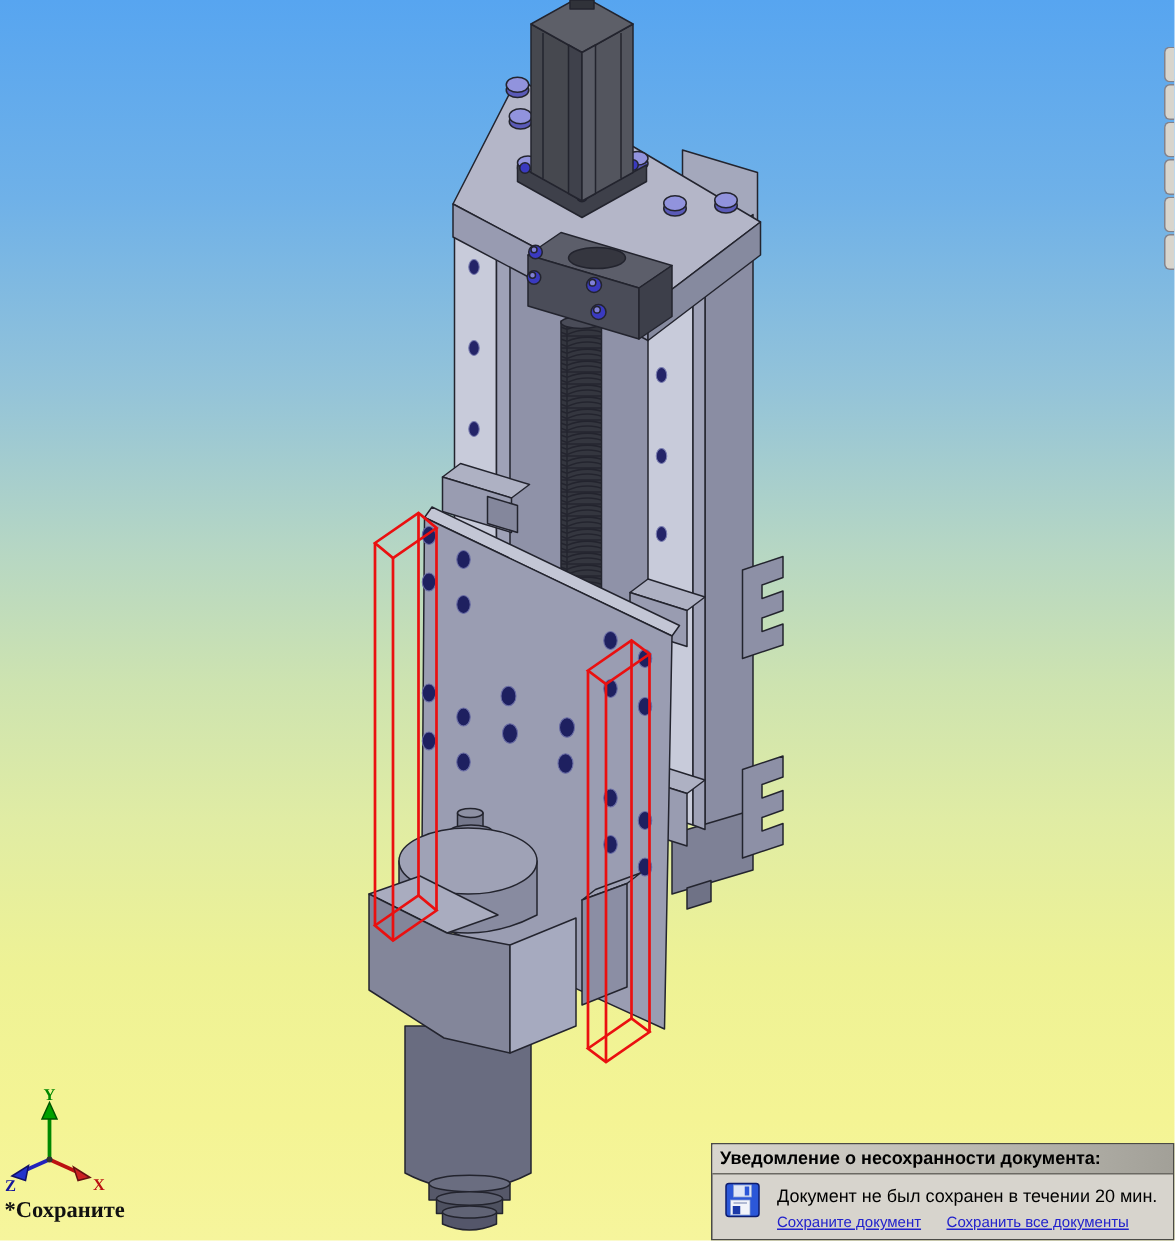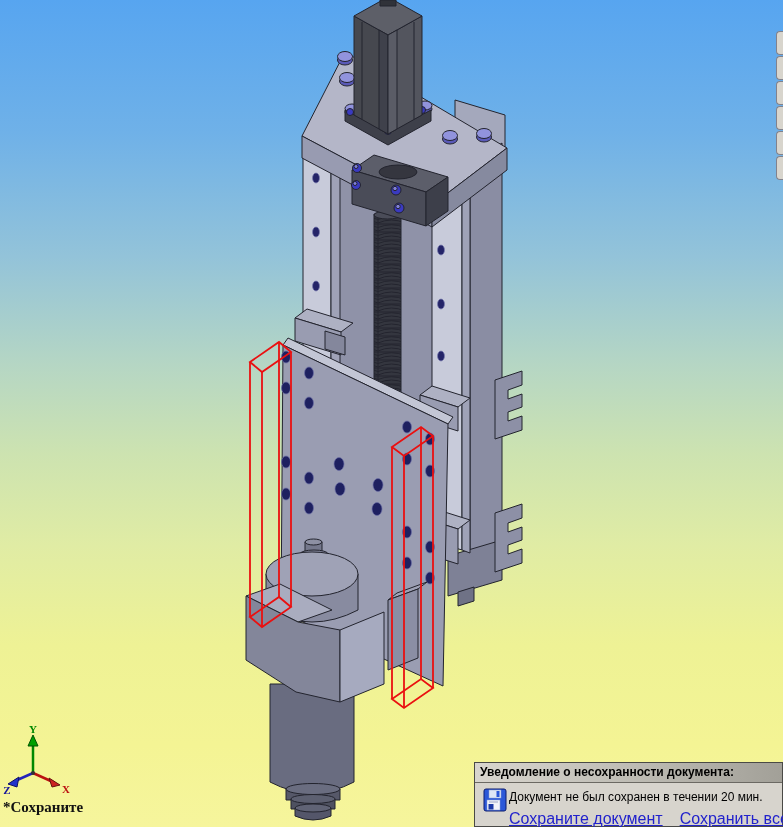--- a/index.html
+++ b/index.html
@@ -22,26 +22,26 @@
   .edge-btn{height:24px;margin-bottom:1px;background:#d8d5cd;border:1px solid #82828c;border-right:none;border-radius:4px 0 0 4px;box-sizing:border-box;}
   .notif{
     position:absolute;left:474px;top:762px;width:309px;height:65px;box-sizing:border-box;
     background:#d7d4cd;border:1px solid #4a4a46;
   }
   .notif-title{
     height:19px;line-height:19px;padding-left:5px;font-size:12px;font-weight:bold;color:#000;
     background:linear-gradient(90deg,#d8d5ce 0%,#bcbab2 55%,#a2a098 100%);
     border-bottom:1px solid #6b6963;white-space:nowrap;overflow:hidden;
   }
-  .notif-body{display:flex;padding:4px 6px 0 8px;}
+  .notif-body{display:flex;padding:4px 6px 0 8px;gap:9px;}
   .floppy{width:26px;flex:none;padding-top:1px;}
   .notif-text{display:flex;flex-direction:column;}
   .notif-msg{font-size:12px;color:#000;padding-top:3px;white-space:nowrap;}
   .notif-links{display:flex;gap:17px;margin-top:6px;}
-  .notif-links a{font-size:16px;color:#2222cc;text-decoration:underline;cursor:pointer;white-space:nowrap;}
+  .notif-links a{font-size:10px;color:#2222cc;text-decoration:underline;cursor:pointer;white-space:nowrap;}
 </style>
 </head>
 <body>
 
 <div class="stage">
 
   <svg class="model" width="783" height="827" viewBox="0 0 783 827">
     <defs>
       <pattern id="coil" x="0" y="0" width="27" height="8" patternUnits="userSpaceOnUse">
         <rect x="0" y="0" width="27" height="8" fill="#34363f" stroke="none"></rect>

